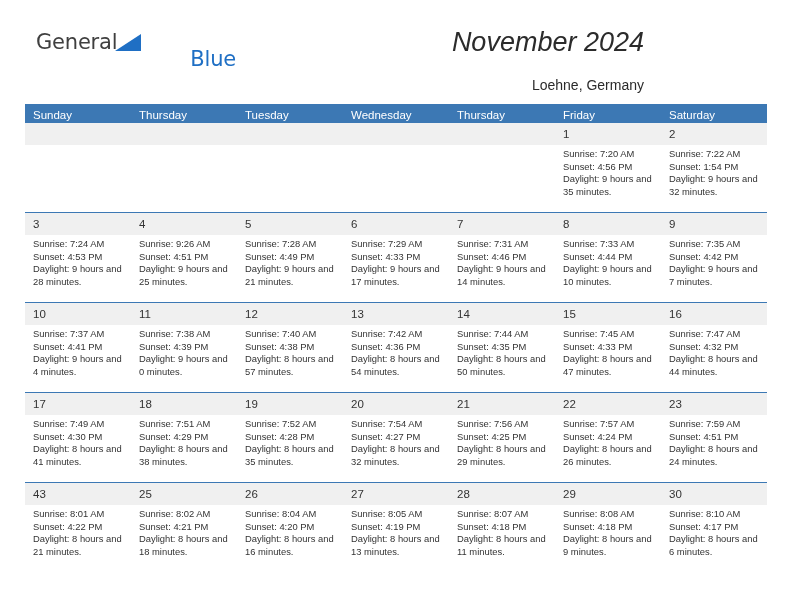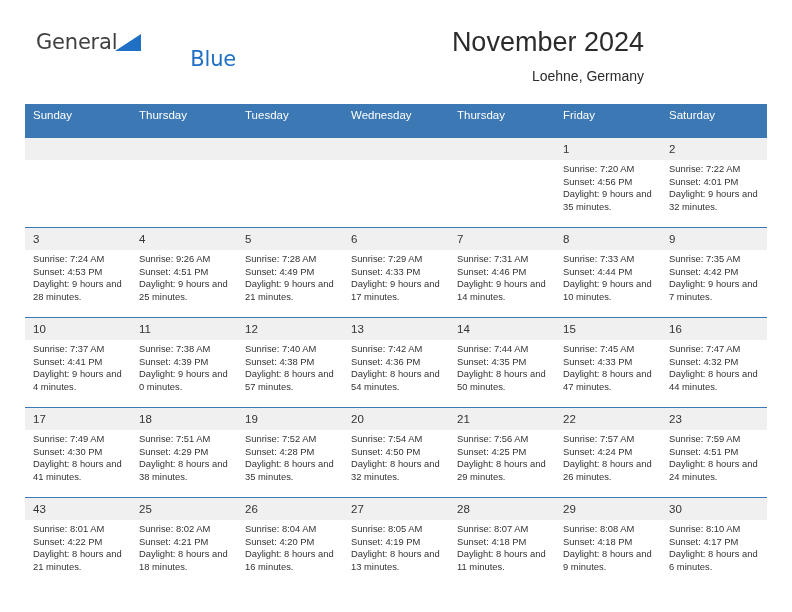--- a/index.html
+++ b/index.html
@@ -67,46 +67,47 @@
     right: 36px;
     top: 26px;
     text-align: right;
   }
   .cal-title {
     font-size: 27px;
     font-weight: normal;
     color: #2b2b2b;
     line-height: 32px;
     white-space: nowrap;
+    font-style: italic;
   }
   .cal-subtitle {
     font-size: 14px;
     color: #2b2b2b;
     line-height: 20px;
-    margin-top: 8px;
+    margin-top: 17px;
     white-space: nowrap;
   }
 
   
   .calendar {
     position: absolute;
     left: 25px;
     top: 104px;
     width: 742px;
     border-collapse: collapse;
     table-layout: fixed;
   }
 
   .calendar th {
     background: #3c78b4;
     color: #ffffff;
     font-size: 11.5px;
     font-weight: normal;
     text-align: left;
-    padding: 5px 0 17px 8px;
+    padding: 5px 0 2px 8px;
     height: 19px;
     box-sizing: border-box;
     border: none;
   }
 
   .calendar td {
     width: 106px;
     height: 89px;
     vertical-align: top;
     padding: 0;
@@ -198,21 +199,21 @@
             <div class="info">
               <div>Sunrise: 7:20 AM</div>
               <div>Sunset: 4:56 PM</div>
               <div class="daylight">Daylight: 9 hours and 35 minutes.</div>
             </div>
           </td>
           <td>
             <span class="daynum">2</span>
             <div class="info">
               <div>Sunrise: 7:22 AM</div>
-              <div>Sunset: 4:01 PM</div>
+              <div>Sunset: 1:54 PM</div>
               <div class="daylight">Daylight: 9 hours and 32 minutes.</div>
             </div>
           </td>
         </tr>
         <tr class="week-row">
           <td>
             <span class="daynum">3</span>
             <div class="info">
               <div>Sunrise: 7:24 AM</div>
               <div>Sunset: 4:53 PM</div>
@@ -348,21 +349,21 @@
             <div class="info">
               <div>Sunrise: 7:52 AM</div>
               <div>Sunset: 4:28 PM</div>
               <div class="daylight">Daylight: 8 hours and 35 minutes.</div>
             </div>
           </td>
           <td>
             <span class="daynum">20</span>
             <div class="info">
               <div>Sunrise: 7:54 AM</div>
-              <div>Sunset: 4:50 PM</div>
+              <div>Sunset: 4:27 PM</div>
               <div class="daylight">Daylight: 8 hours and 32 minutes.</div>
             </div>
           </td>
           <td>
             <span class="daynum">21</span>
             <div class="info">
               <div>Sunrise: 7:56 AM</div>
               <div>Sunset: 4:25 PM</div>
               <div class="daylight">Daylight: 8 hours and 29 minutes.</div>
             </div>

